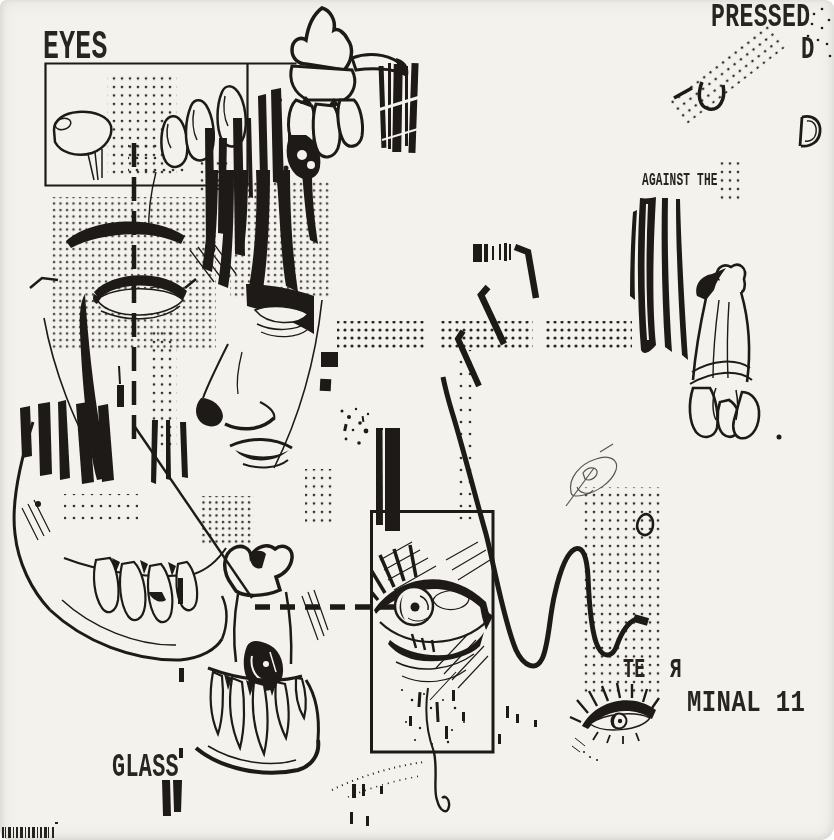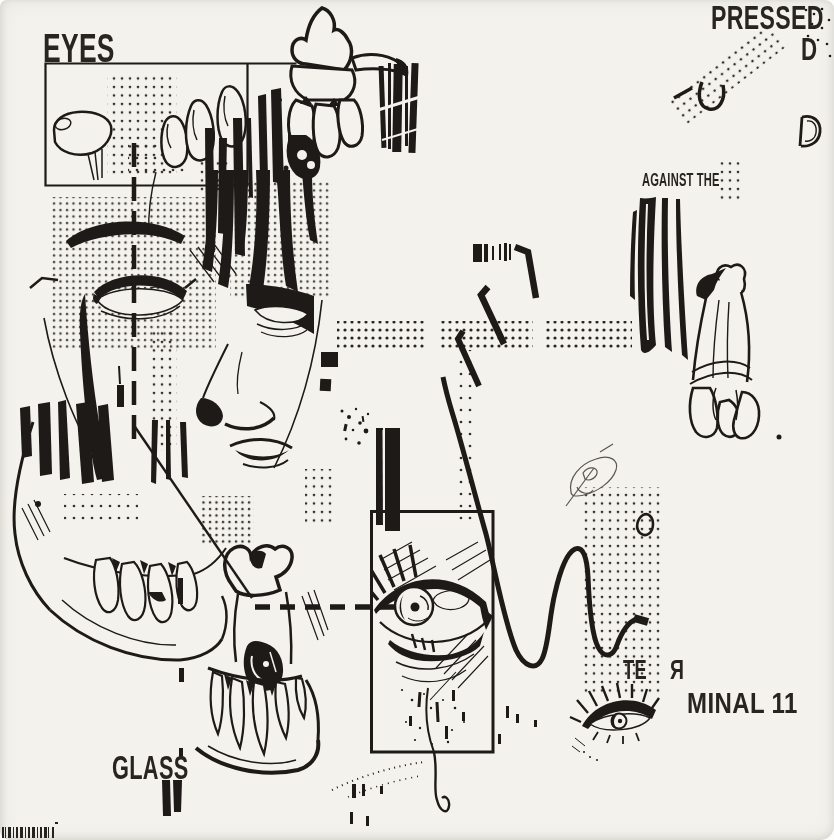--- a/index.html
+++ b/index.html
@@ -1,17 +1,17 @@
 <!DOCTYPE html>
 <html><head>
 <meta charset="utf-8">
 <style>
   html,body{margin:0;padding:0;background:#ffffff;}
   .stage{position:relative;width:834px;height:840px;overflow:hidden;background:#fdfdfc;
-         font-family:Liberation Sans, sans-serif;}
+         font-family:Liberation Mono, monospace;}
   .cover{position:absolute;inset:0;background:#f3f2ed;border-radius:7px 9px 14px 10px;
          box-shadow:inset 0 0 18px rgba(90,85,75,.10), inset 3px 0 5px rgba(90,85,75,.08),
                     inset -2px -3px 6px rgba(90,85,75,.07);}
   svg{position:absolute;left:0;top:0;}
   .f{fill:#1d1a17;stroke:none;}
   .n{fill:none;stroke:#1d1a17;}
   .p{fill:#f3f2ed;stroke:#1d1a17;}
   .w{position:absolute;font-weight:700;color:#282420;line-height:1;white-space:nowrap;
      transform-origin:left top;letter-spacing:.5px;}
   #t-eyes{left:43px;top:28px;font-size:40px;transform:scaleX(.66);}

